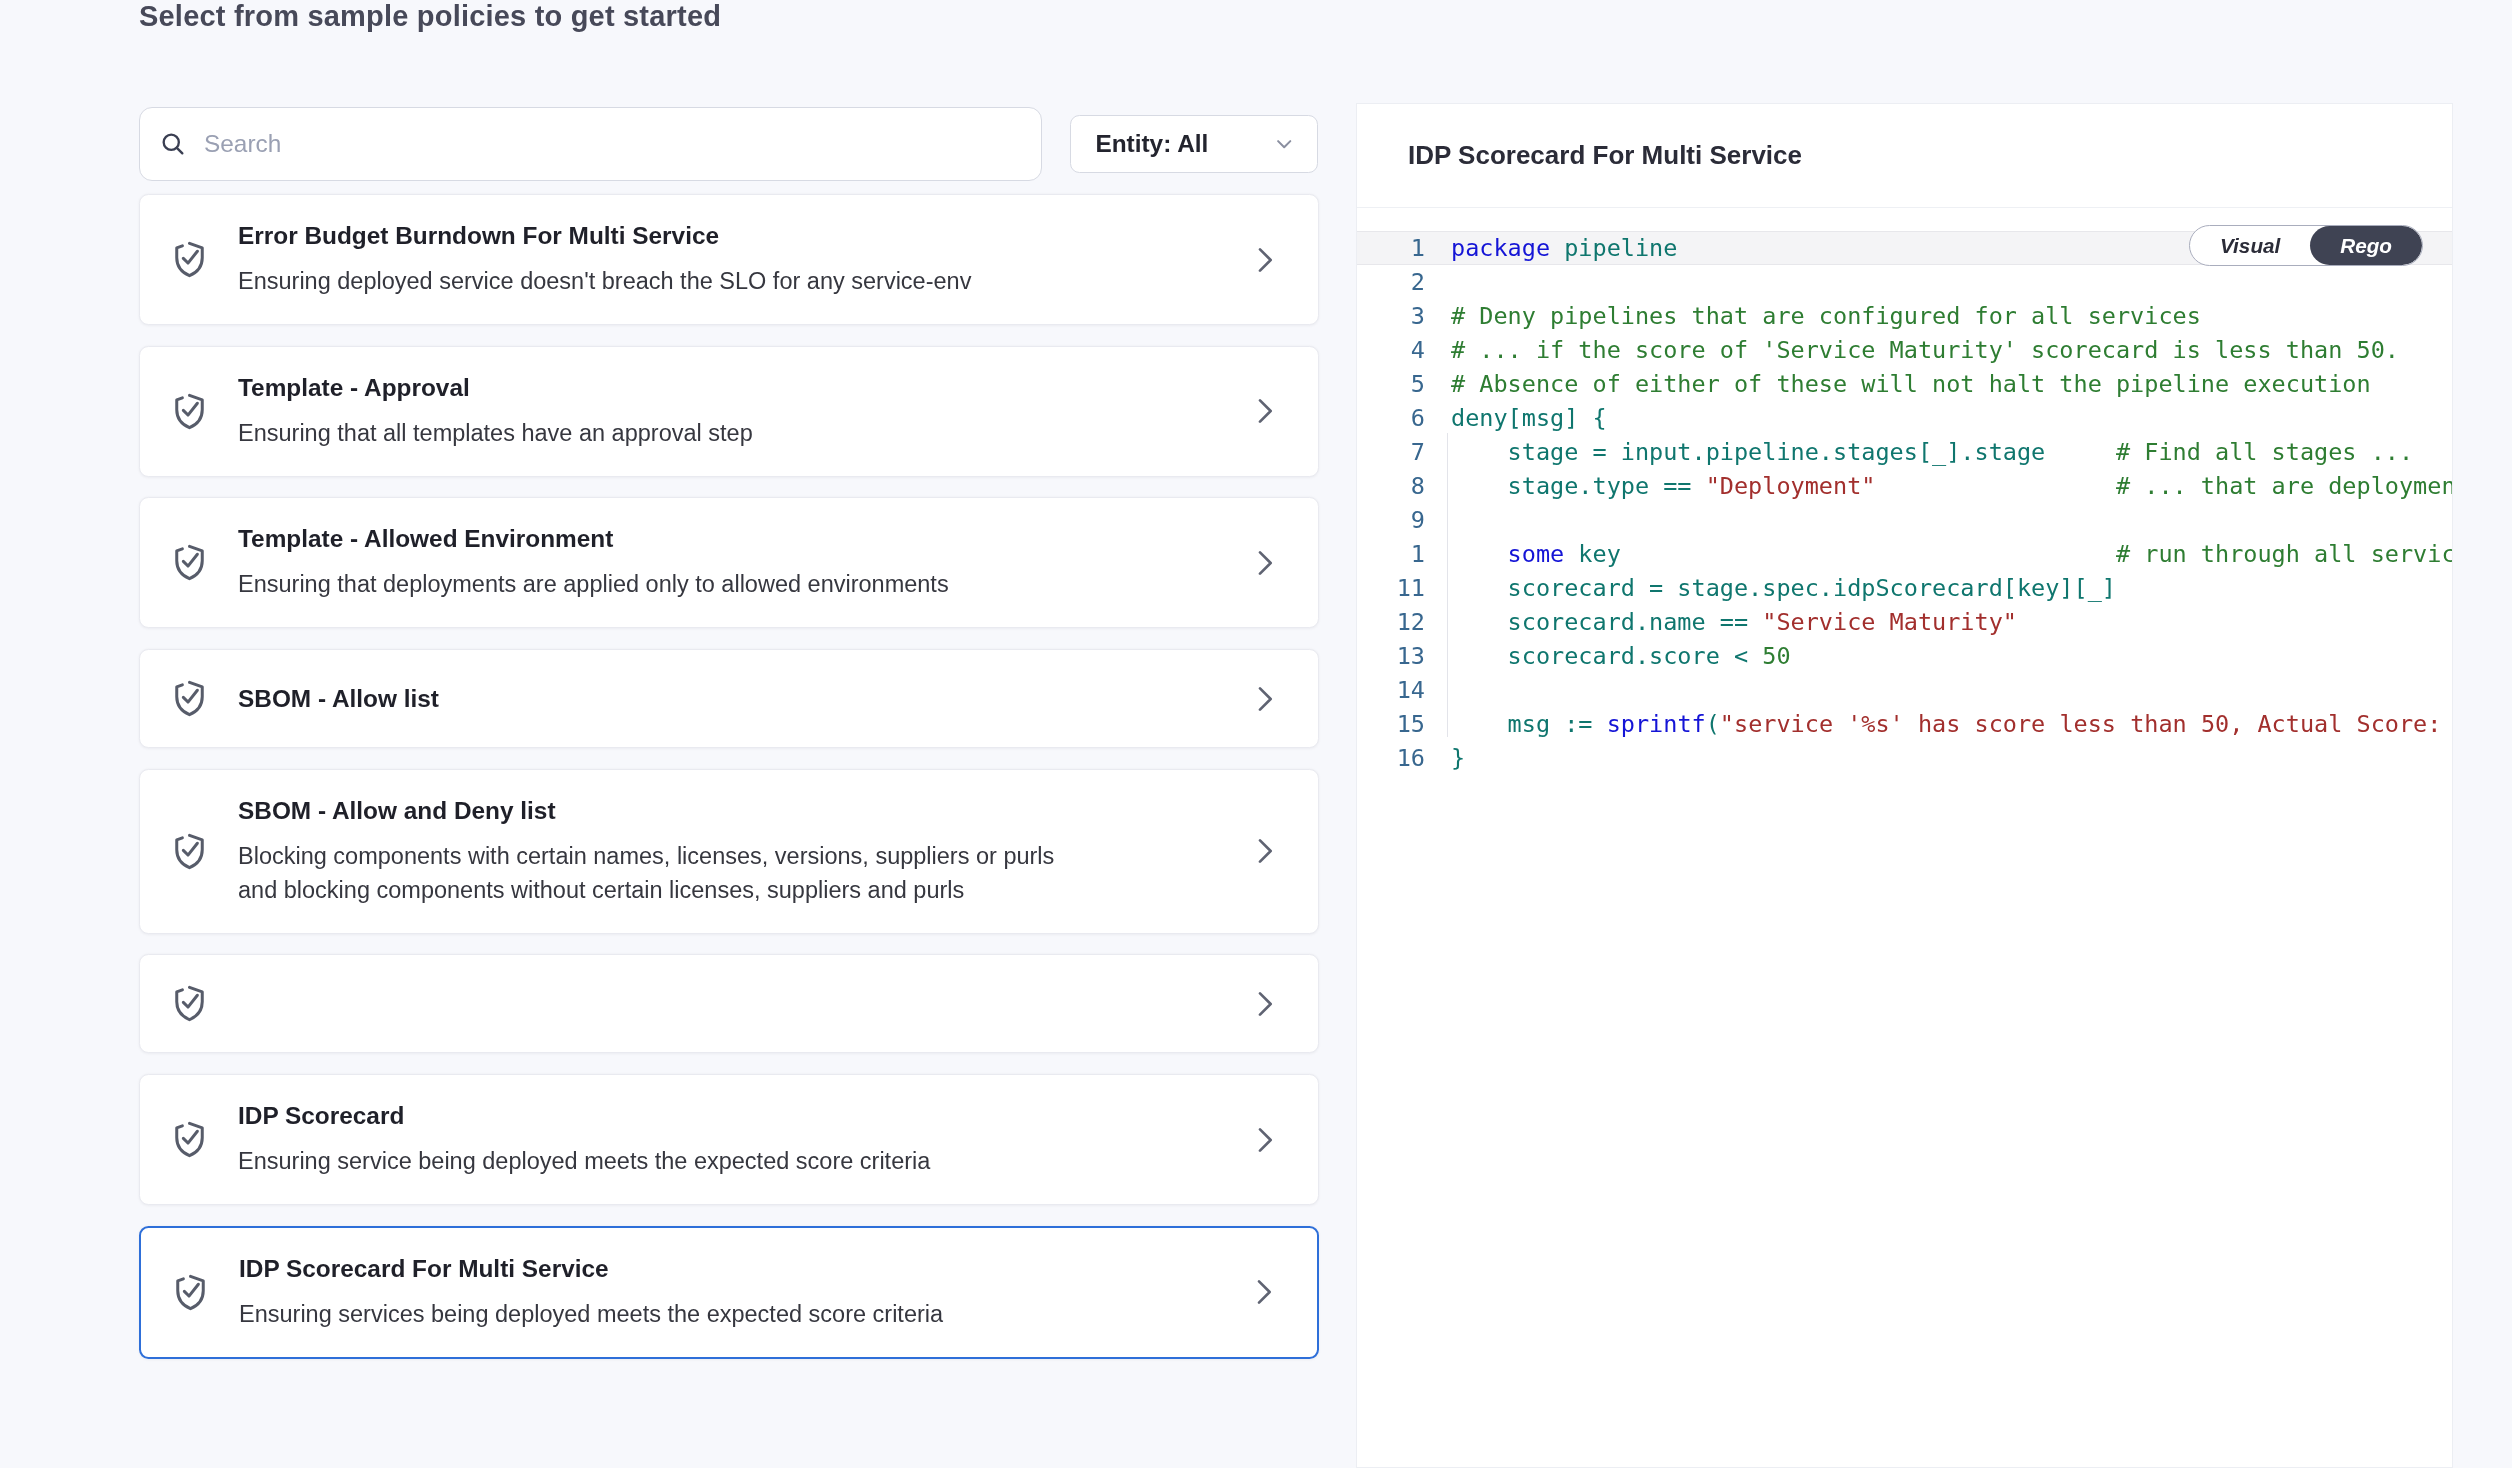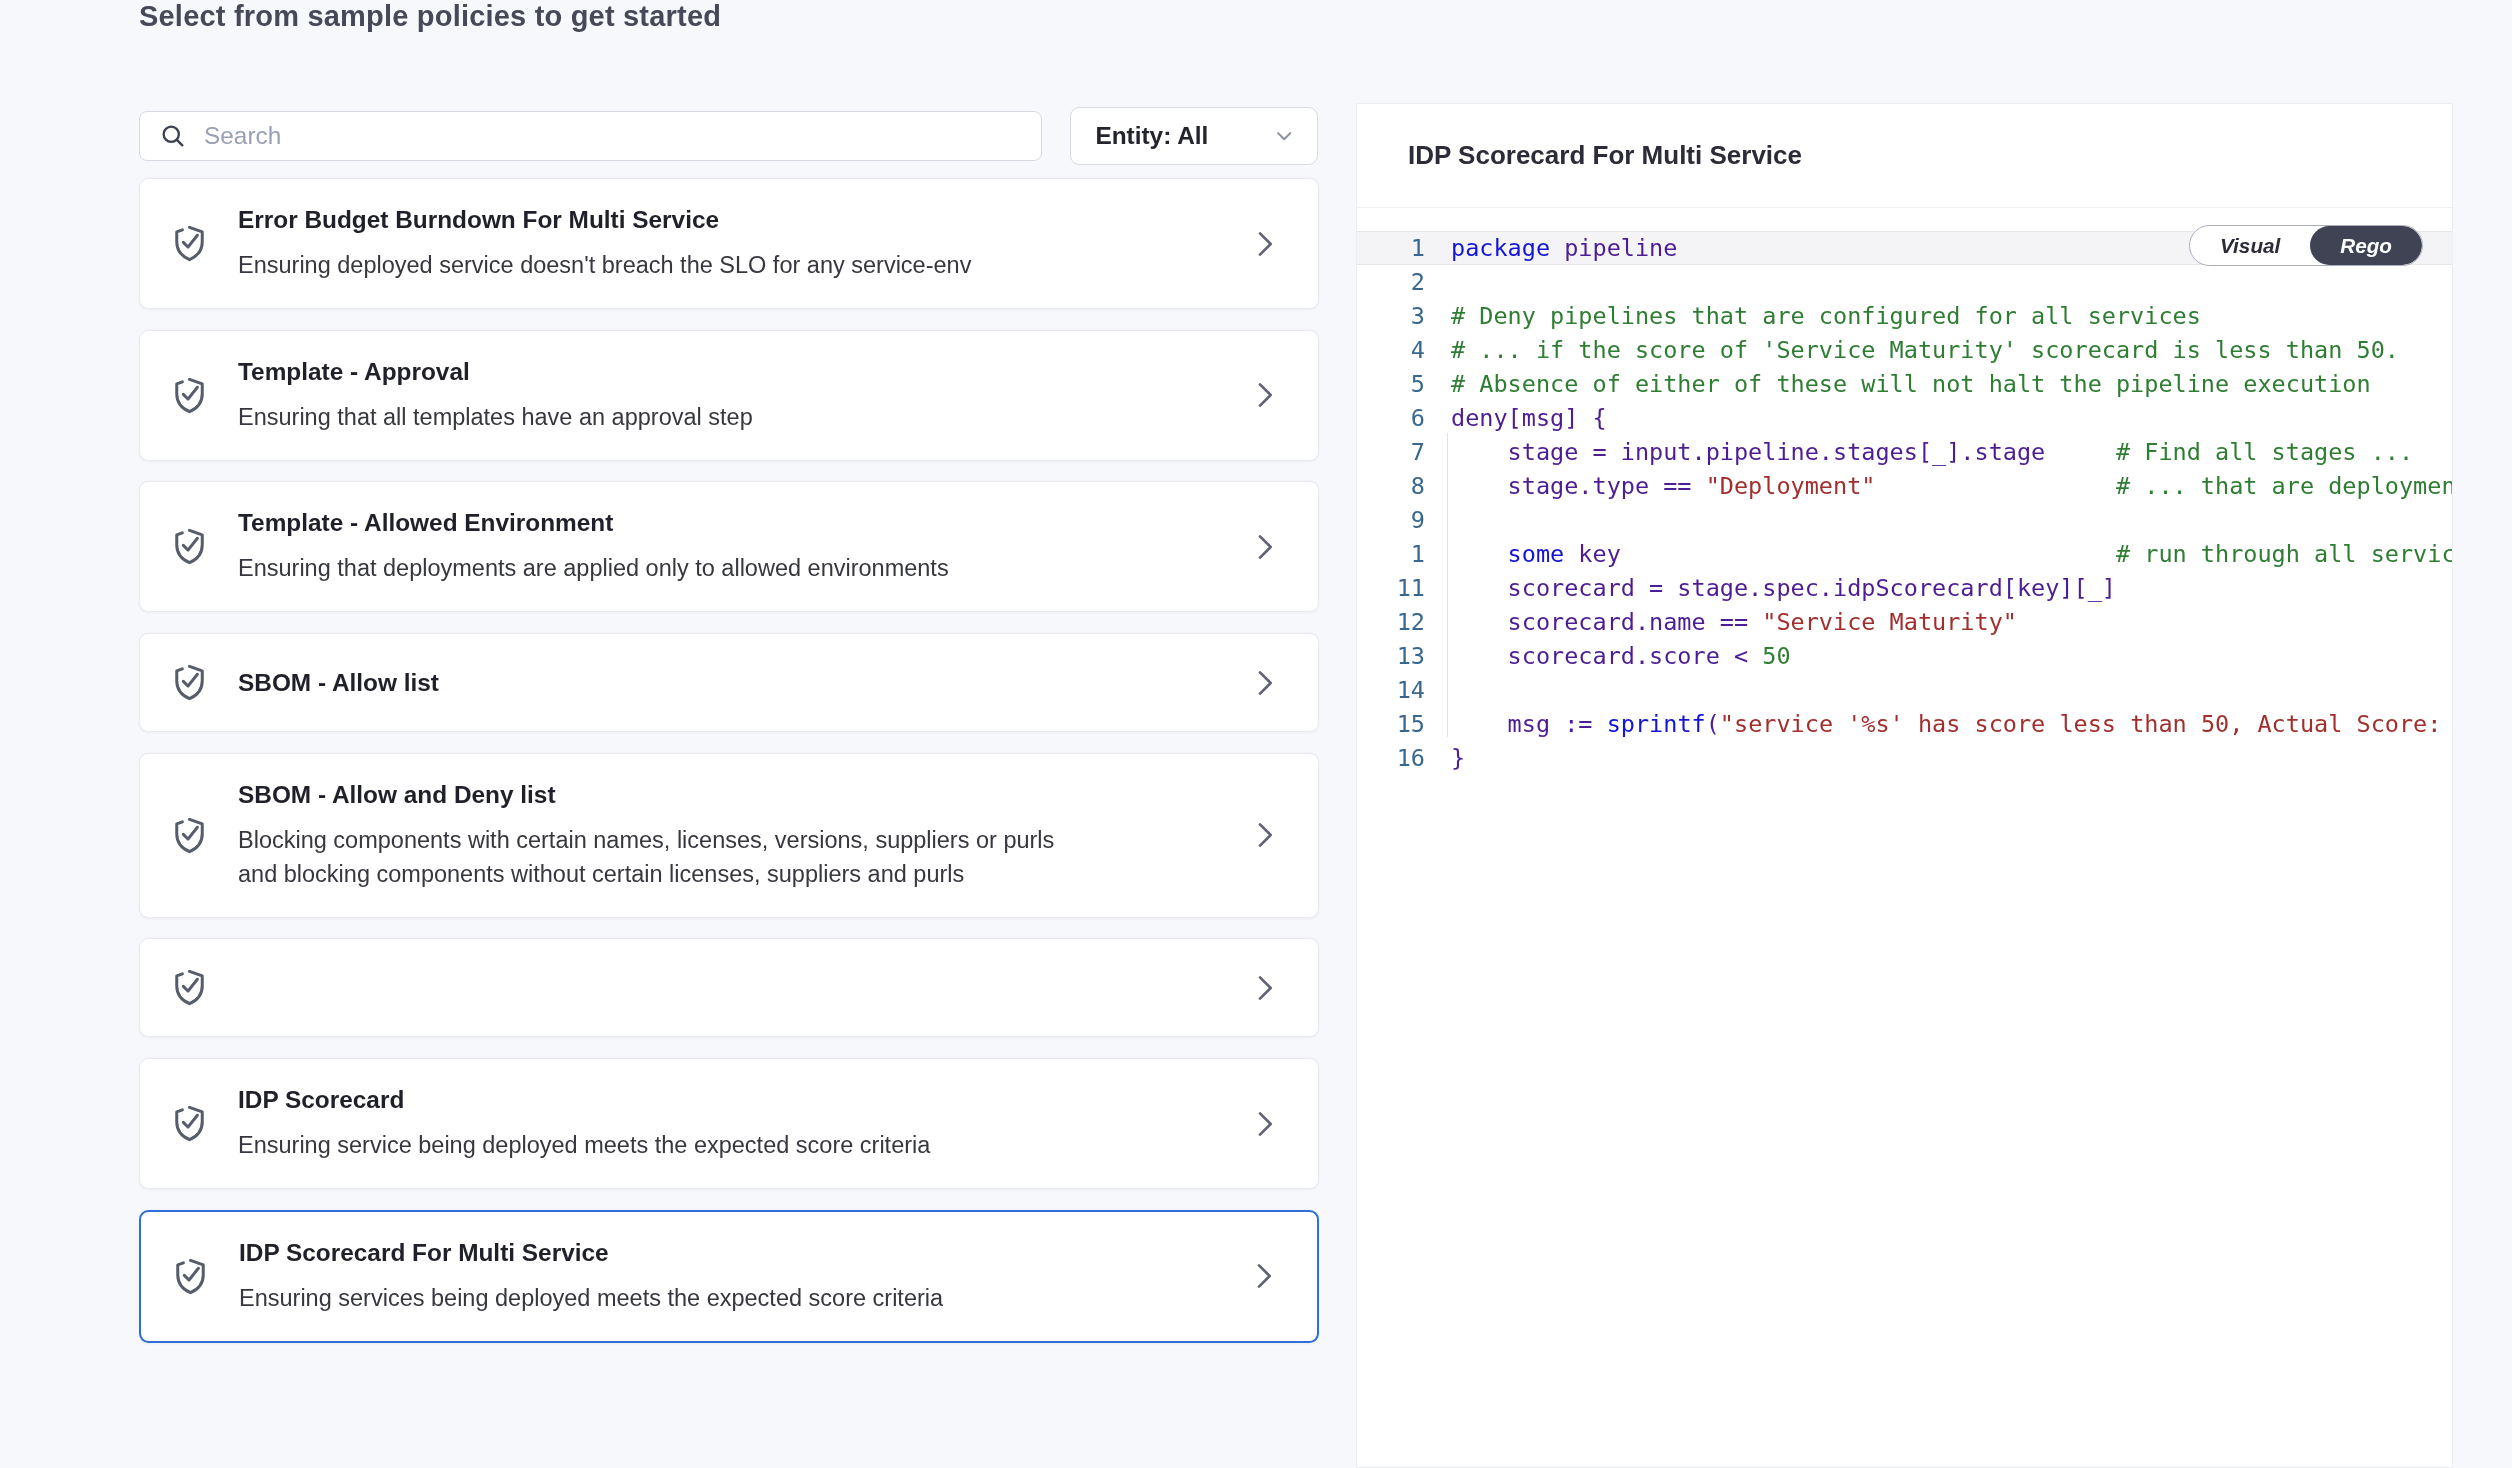--- a/index.html
+++ b/index.html
@@ -4,21 +4,21 @@
 <style>
   html,body{margin:0;padding:0;}
   body{font-family:"Liberation Sans", sans-serif;background:#f7f8fc;}
   .app{position:relative;width:2512px;height:1468px;overflow:hidden;background:#f7f8fc;}
 
   .page-title{position:absolute;left:139px;top:0px;margin:0;font-size:29px;font-weight:700;color:#474959;letter-spacing:0.2px;}
 
   
   .left-col{position:absolute;left:139px;top:107px;width:1180px;}
   .toolbar{display:flex;align-items:center;}
-  .search-box{flex:0 0 auto;width:903px;height:50px;box-sizing:border-box;background:#fff;border:1.9px solid #d7dae3;border-radius:8px;display:flex;align-items:center;padding:0 19px;}
+  .search-box{flex:0 0 auto;width:903px;height:74px;box-sizing:border-box;background:#fff;border:1.9px solid #d7dae3;border-radius:13px;display:flex;align-items:center;padding:0 19px;}
   .search-box svg{flex:0 0 auto;margin-right:15px;}
   .search-box input{border:none;outline:none;flex:1;font-size:24.4px;font-family:"Liberation Sans",sans-serif;color:#23242e;background:transparent;}
   .search-box input::placeholder{color:#9aa0b3;}
   .entity-select{margin-left:28px;flex:0 0 auto;width:248px;height:58px;box-sizing:border-box;background:#fff;border:1.9px solid #d7dae3;border-radius:9.4px;display:flex;align-items:center;justify-content:space-between;padding:0 20.7px 0 24.4px;cursor:pointer;}
   .entity-select .label{font-size:24.4px;font-weight:700;color:#23242e;}
 
   .list{margin-top:13px;display:flex;flex-direction:column;gap:20.7px;}
   .card{position:relative;box-sizing:border-box;background:#fff;border:1.9px solid #e9eaf0;border-radius:9.4px;box-shadow:0 0.9px 2.8px rgba(20,26,40,.05);display:flex;align-items:center;padding:26px 38px 26px 0;cursor:pointer;}
   .card.selected{border:2.8px solid #2e6fd9;}
   .card-icon{flex:0 0 98px;display:flex;align-items:center;justify-content:center;}
@@ -30,21 +30,21 @@
   
   .detail-panel{position:absolute;left:1356px;top:103px;width:1097px;height:1365px;box-sizing:border-box;background:#fff;border:0.9px solid #eceef3;overflow:hidden;}
   .panel-header{height:103px;border-bottom:1.9px solid #eef0f4;display:flex;align-items:center;padding-left:51px;}
   .panel-title{font-size:26px;font-weight:700;color:#2b2c38;}
 
   .code-area{position:relative;padding-top:22.5px;font-family:"DejaVu Sans Mono",monospace;font-size:23.5px;}
   .code-line{display:flex;height:34px;line-height:34px;white-space:pre;}
   .code-line.hl{background:#f4f4f6;box-shadow:inset 0 0.9px 0 #e7e7eb, inset 0 -0.9px 0 #e7e7eb;}
   .ln{flex:0 0 68px;text-align:right;padding-right:26px;color:#38678f;user-select:none;}
   .code-text{flex:1;overflow:hidden;color:#1c1c1c;}
-  .tok-pl{color:#4c1d95;text-align:right;}
+  .tok-pl{color:#0f766e;text-align:right;}
   .tok-kw{color:#1414d6;}
   .tok-cm{color:#2e7d32;}
   .tok-str{color:#a22f2d;}
   .tok-num{color:#2e7d32;}
   .indent-guide{position:absolute;left:90px;top:225px;height:304px;width:0;border-left:1.9px solid #e3e4ea;}
 
   .view-toggle{position:absolute;top:17px;right:29px;display:inline-flex;align-items:center;background:#fff;border:1.9px solid #a9adbd;border-radius:24.4px;overflow:hidden;font-family:"Liberation Sans",sans-serif;font-style:italic;}
   .view-toggle .seg{font-size:20.7px;font-weight:700;padding:7.5px 30px;color:#2b2c38;cursor:pointer;}
   .view-toggle .seg.active{background:#3f4353;color:#fff;border-radius:24.4px;}
 </style>

